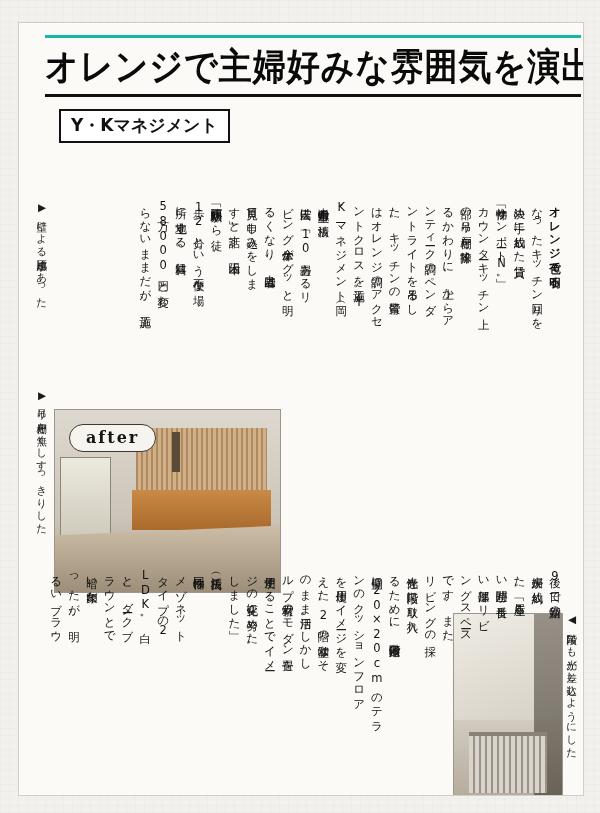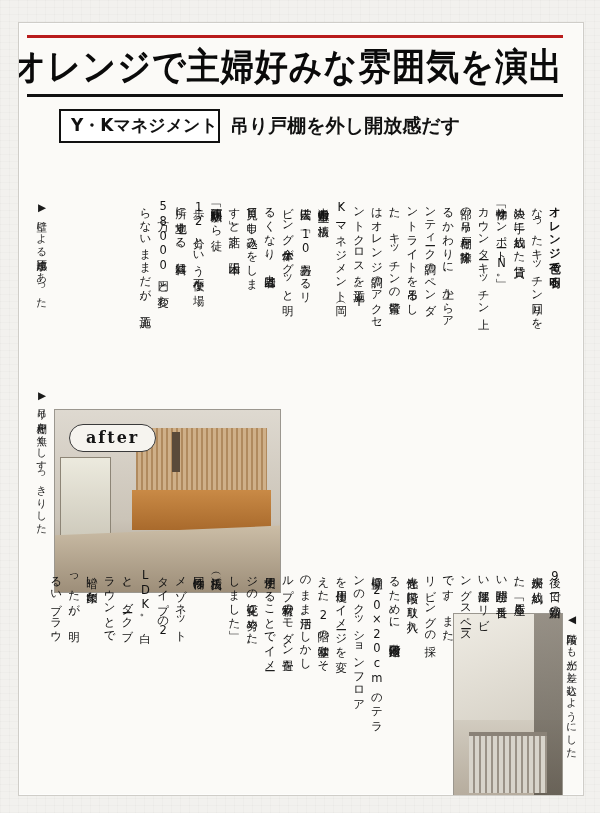--- a/index.html
+++ b/index.html
@@ -35,29 +35,29 @@
     width: 564px;
     height: 772px;
     background: #fbfaf7;
     border: 1px solid #cfcdc8;
     box-shadow: 0 0 0 1px rgba(255,255,255,0.6) inset;
     overflow: hidden;
   }
   
   .headline-wrap {
     position: absolute;
-    left: 8px;
+    left: 26px;
     top: 12px;
     width: 536px;
     height: 56px;
-    border-top: 3px solid #b91c1c;
+    border-top: 3px solid #14b8a6;
     border-bottom: 3px solid #111;
     display: flex;
     align-items: center;
-    justify-content: flex-end;
+    justify-content: flex-start;
   }
   .headline {
     font-family: "DejaVu Sans", "Liberation Sans", sans-serif;
     font-size: 33px;
     font-weight: bold;
     letter-spacing: 1px;
     color: #0a0a0a;
     white-space: nowrap;
     line-height: 1;
     transform: scaleY(1.12);
@@ -68,21 +68,21 @@
     left: 40px;
     top: 86px;
     width: 500px;
     height: 34px;
     display: flex;
     align-items: center;
     gap: 10px;
   }
   .company-box {
     border: 2px solid #111;
-    padding: 3px 0 4px 10px;
+    padding: 3px 10px 4px 10px;
     background: #fff;
   }
   .company-box span {
     font-family: "DejaVu Sans", "Liberation Sans", sans-serif;
     font-size: 17px;
     font-weight: bold;
     color: #111;
     white-space: nowrap;
   }
   .subhead {
@@ -259,21 +259,20 @@
   <div class="article">
 
     <div class="headline-wrap">
       <div class="headline">オレンジで主婦好みな雰囲気を演出</div>
     </div>
 
     <div class="subrow">
       <div class="company-box">
         <span>Y・Kマネジメント</span>
       </div>
-      <div class="subhead">吊り戸棚を外し開放感だす</div>
     </div>
 
     <div class="vcap" id="cap-before">▶壁による圧迫感があった</div>
 
     <div class="photo" id="photo-after">
       <div class="ph-after-bg"></div>
       <div class="ph-after-window"></div>
       <div class="ph-after-curtain"></div>
       <div class="ph-after-lamp"></div>
       <div class="ph-after-counter"></div>

